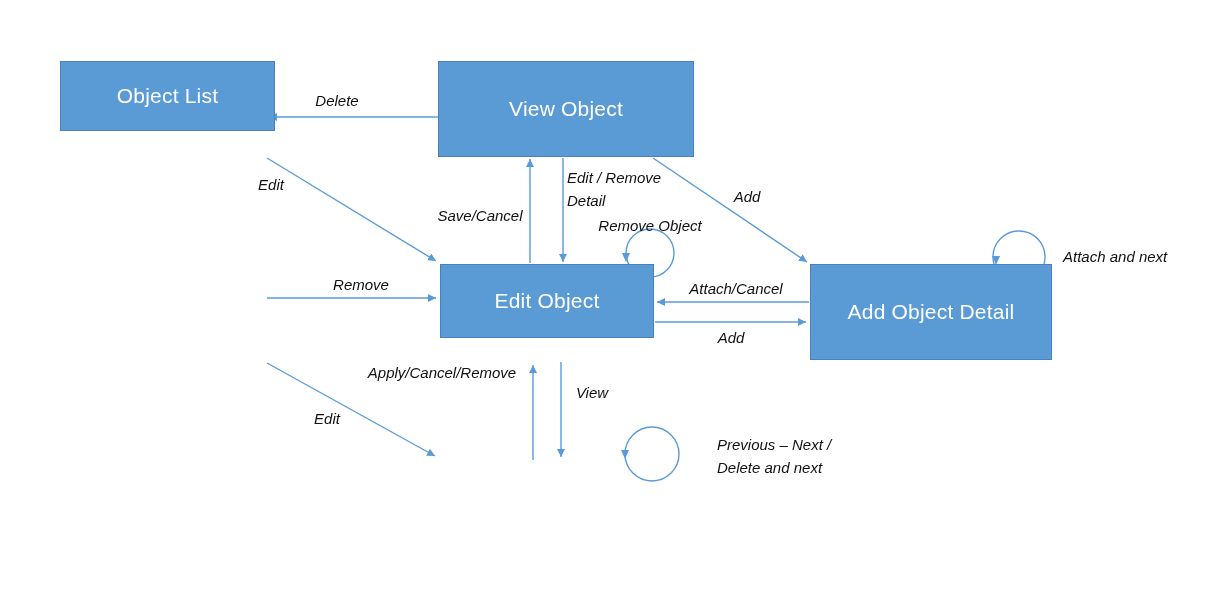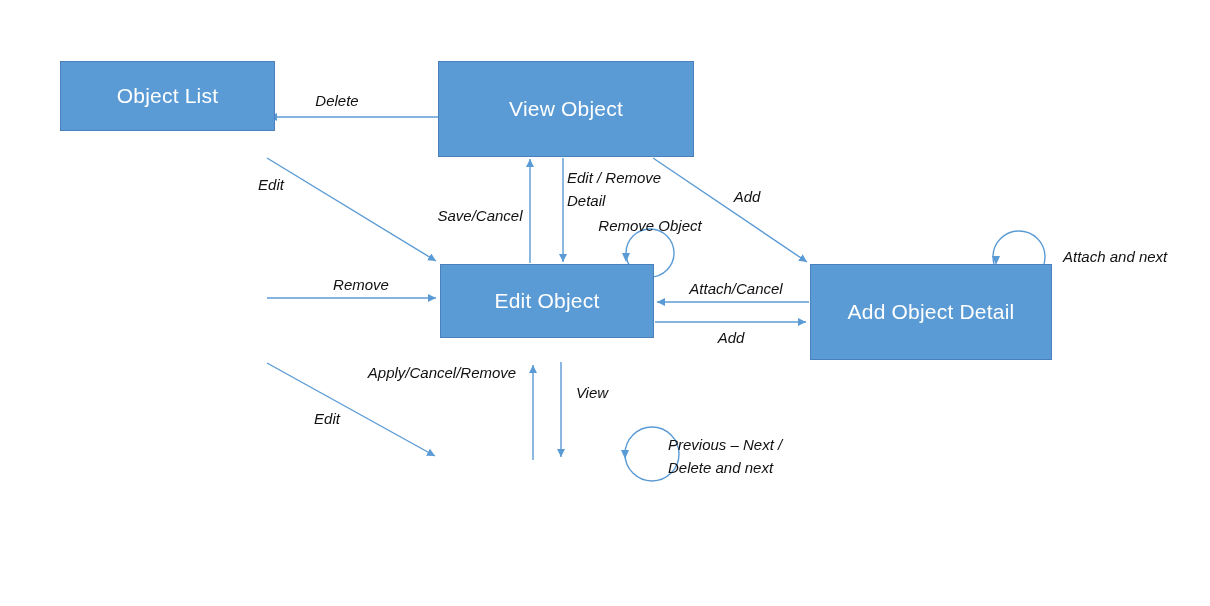--- a/index.html
+++ b/index.html
@@ -118,18 +118,18 @@
   </div>
   <div class="elabel center" style="left:747px; top:196px">Add</div>
   <div class="elabel center" style="left:650px; top:225px">Remove Object</div>
   <div class="elabel center" style="left:736px; top:288px">Attach/Cancel</div>
   <div class="elabel center" style="left:731px; top:337px">Add</div>
   <div class="elabel vcenter" style="left:1063px; top:256px">Attach and next</div>
   <div class="elabel center" style="left:361px; top:284px">Remove</div>
   <div class="elabel center" style="left:442px; top:372px">Apply/Cancel/Remove</div>
   <div class="elabel center" style="left:592px; top:392px">View</div>
   <div class="elabel center" style="left:327px; top:418px">Edit</div>
-  <div class="elabel" style="left:668px; top:433px">
+  <div class="elabel" style="left:717px; top:433px">
     <div>Previous – Next /</div>
     <div>Delete and next</div>
   </div>
 
 </div>
 
 </body></html>

